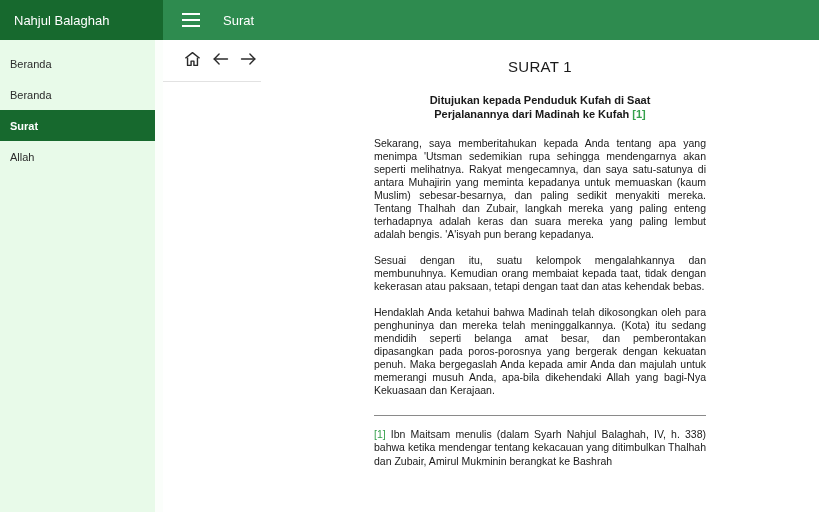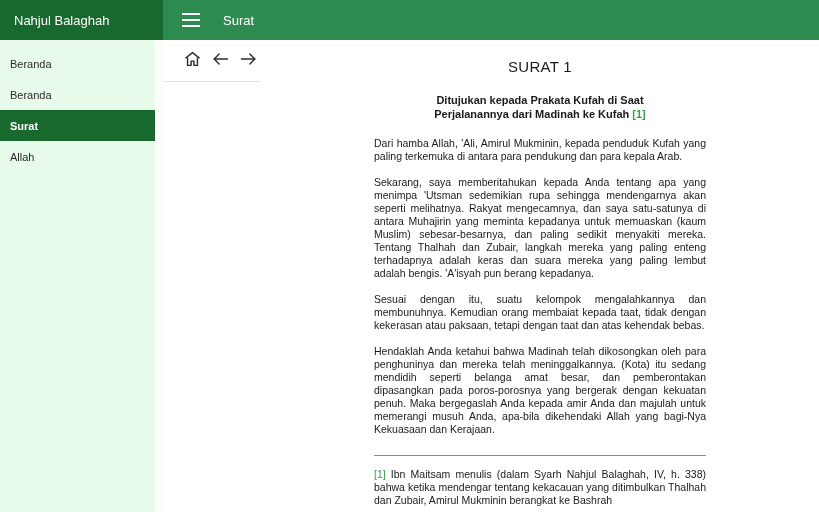--- a/index.html
+++ b/index.html
@@ -188,25 +188,24 @@
           </span>
         </button>
       </div>
 
       <div class="content">
         <div class="doc">
 
           <div class="doc-title">SURAT 1</div>
 
           <div class="doc-subtitle">
-            <span>Ditujukan kepada Prakata Kufah di Saat Perjalanannya dari Madinah ke Kufah</span>
+            <span>Ditujukan kepada Penduduk Kufah di Saat Perjalanannya dari Madinah ke Kufah</span>
             <a class="ref-link">[1]</a>
           </div>
 
-          <p class="para">Dari hamba Allah, 'Ali, Amirul Mukminin, kepada penduduk Kufah yang paling terkemuka di antara para pendukung dan para kepala Arab.</p>
           <p class="para">Sekarang, saya memberitahukan kepada Anda tentang apa yang menimpa 'Utsman sedemikian rupa sehingga mendengarnya akan seperti melihatnya. Rakyat mengecamnya, dan saya satu-satunya di antara Muhajirin yang meminta kepadanya untuk memuaskan (kaum Muslim) sebesar-besarnya, dan paling sedikit menyakiti mereka. Tentang Thalhah dan Zubair, langkah mereka yang paling enteng terhadapnya adalah keras dan suara mereka yang paling lembut adalah bengis. 'A'isyah pun berang kepadanya.</p>
           <p class="para">Sesuai dengan itu, suatu kelompok mengalahkannya dan membunuhnya. Kemudian orang membaiat kepada taat, tidak dengan kekerasan atau paksaan, tetapi dengan taat dan atas kehendak bebas.</p>
           <p class="para">Hendaklah Anda ketahui bahwa Madinah telah dikosongkan oleh para penghuninya dan mereka telah meninggalkannya. (Kota) itu sedang mendidih seperti belanga amat besar, dan pemberontakan dipasangkan pada poros-porosnya yang bergerak dengan kekuatan penuh. Maka bergegaslah Anda kepada amir Anda dan majulah untuk memerangi musuh Anda, apa-bila dikehendaki Allah yang bagi-Nya Kekuasaan dan Kerajaan.</p>
 
           <hr>
 
           <p class="footnote">
             <a class="ref-link">[1]</a>
             <span>Ibn Maitsam menulis (dalam Syarh Nahjul Balaghah, IV, h. 338) bahwa ketika mendengar tentang kekacauan yang ditimbulkan Thalhah dan Zubair, Amirul Mukminin berangkat ke Bashrah</span>
           </p>

